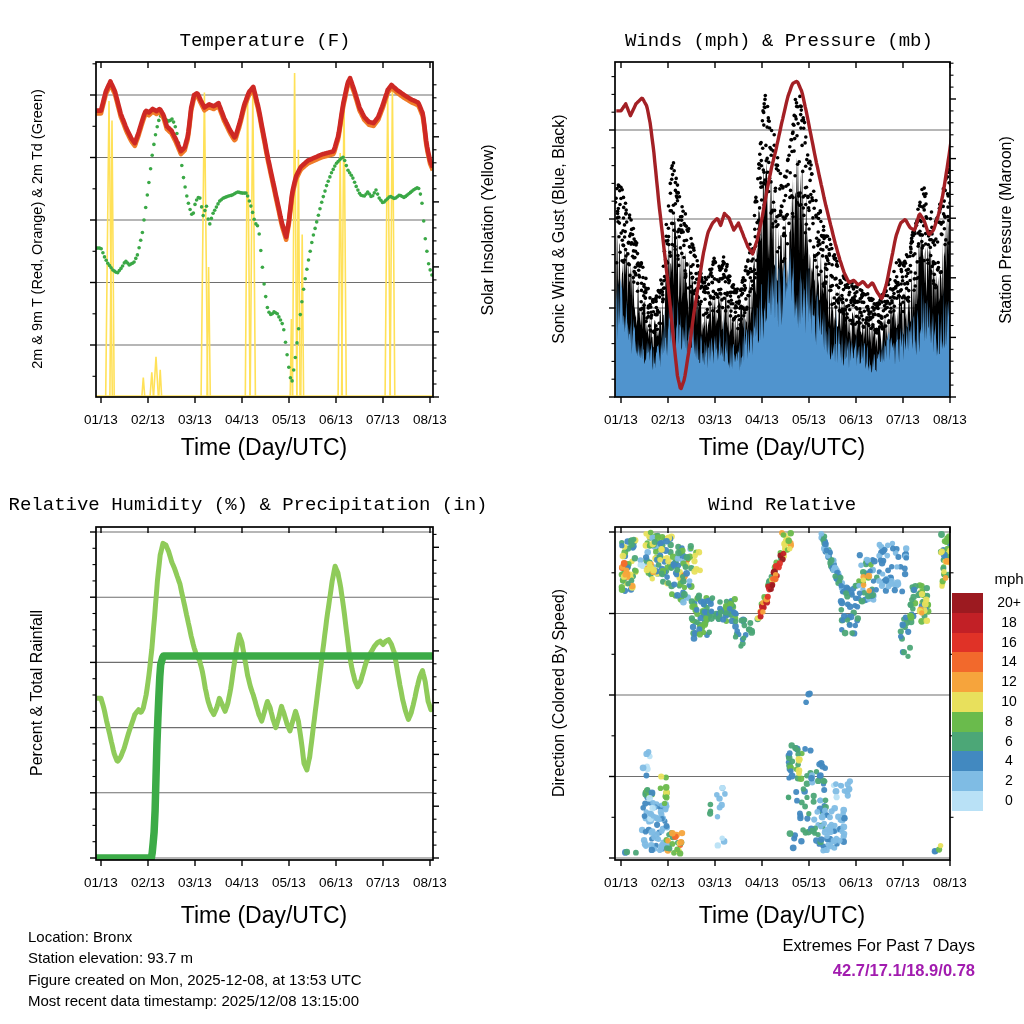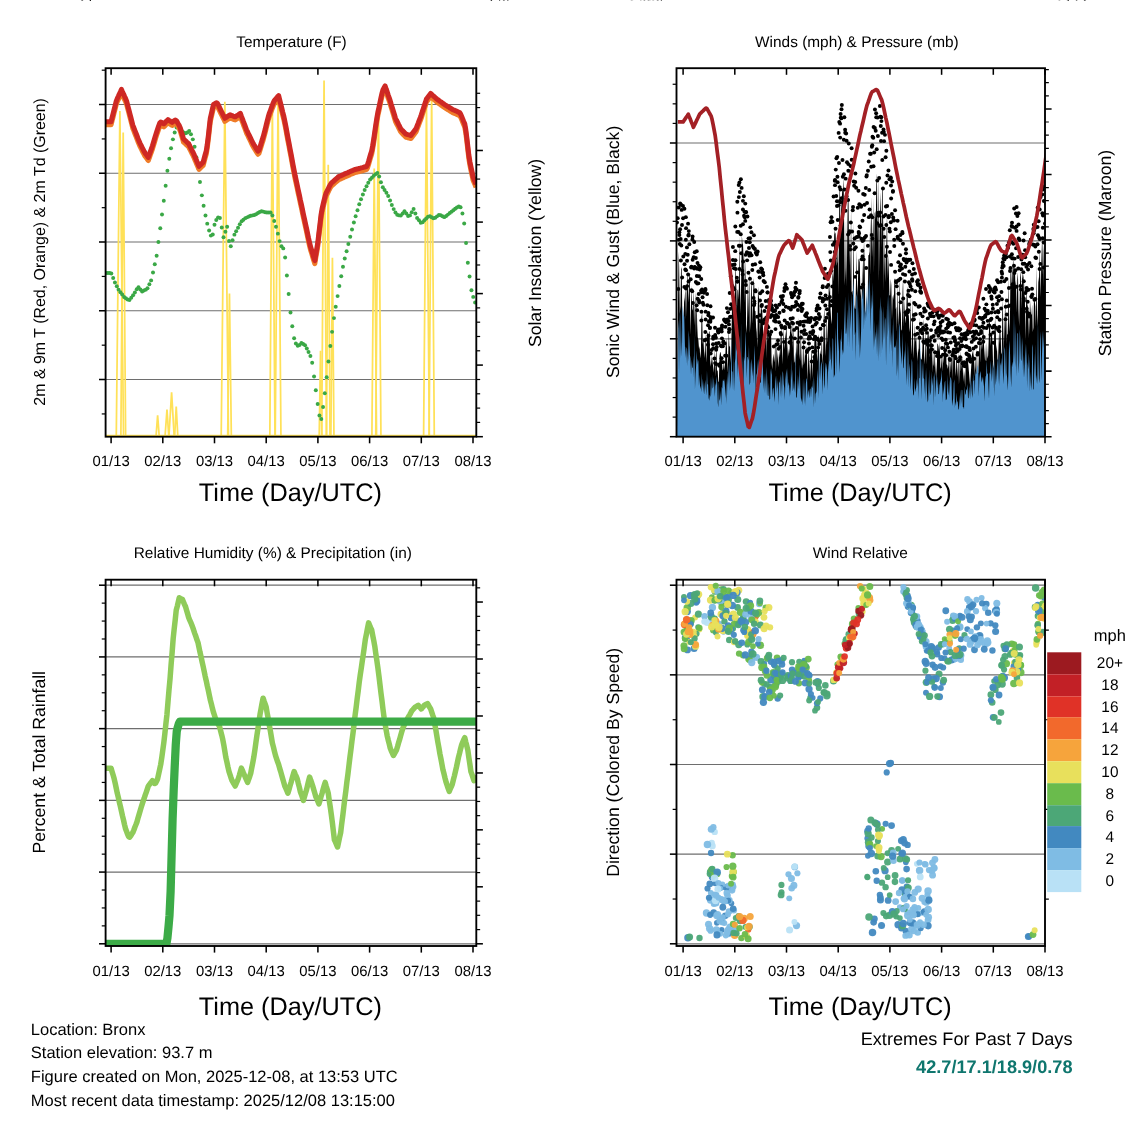--- a/index.html
+++ b/index.html
@@ -1,20 +1,20 @@
 <!DOCTYPE html>
 <html><head>
 <meta charset="utf-8">
 <style>
   html,body{margin:0;padding:0;background:#fff;}
   .page{position:relative;width:1024px;height:1024px;background:#ffffff;overflow:hidden;
         font-family:"Liberation Sans",sans-serif;color:#000;}
   svg{position:absolute;left:0;top:0;}
   svg text{font-family:"Liberation Sans",sans-serif;fill:#000;}
-  .panel-title{position:absolute;font-size:14px;white-space:nowrap;transform:translateX(-50%);}
+  .panel-title{position:absolute;font-size:19px;white-space:nowrap;transform:translateX(-50%);font-family:Liberation Mono, monospace;}
   .x-title{position:absolute;font-size:23px;white-space:nowrap;transform:translateX(-50%);}
   .v-label{position:absolute;font-size:16px;white-space:nowrap;transform:translate(-50%,-50%) rotate(-90deg);}
   .v-label.small{font-size:14.5px;}
   .footer{position:absolute;left:28px;top:926px;font-size:15px;line-height:21.3px;}
   .extremes{position:absolute;right:49px;top:933px;text-align:right;font-size:16.5px;line-height:25px;}
   .extremes .vals{font-weight:bold;}
   .colorbar{position:absolute;left:952px;top:593px;width:31px;}
   .colorbar .cell{width:31px;height:19.8px;}
   .cb-labels{position:absolute;left:988px;top:593px;width:42px;text-align:center;font-size:14px;}
   .cb-labels .cbl{height:19.8px;line-height:19.8px;}
@@ -2779,16 +2779,16 @@
 
   <div class="footer">
     <div>Location: Bronx</div>
     <div>Station elevation: 93.7 m</div>
     <div>Figure created on Mon, 2025-12-08, at 13:53 UTC</div>
     <div>Most recent data timestamp: 2025/12/08 13:15:00</div>
   </div>
 
   <div class="extremes">
     <div>Extremes For Past 7 Days</div>
-    <div class="vals" id="extremes-vals" style="color: #0f766e;">42.7/17.1/18.9/0.78</div>
+    <div class="vals" id="extremes-vals" style="color: #a21caf;">42.7/17.1/18.9/0.78</div>
   </div>
 
 </div>
 
 </body></html>

